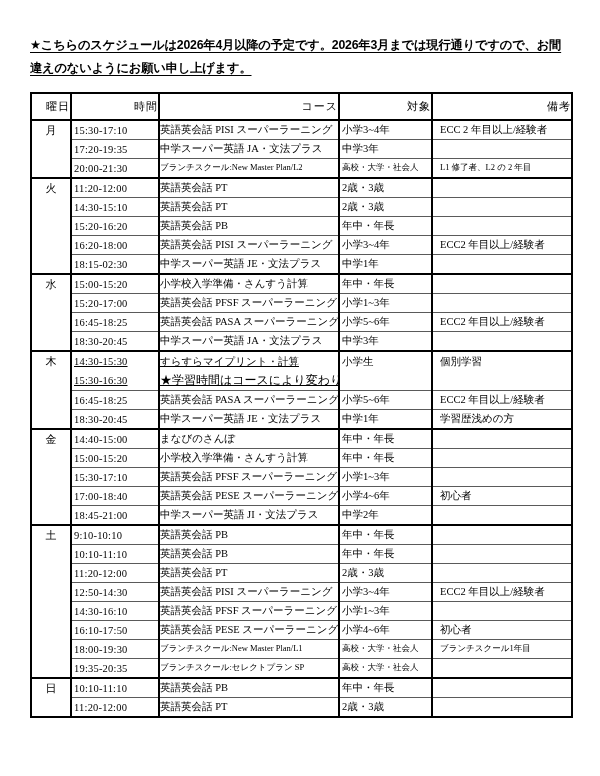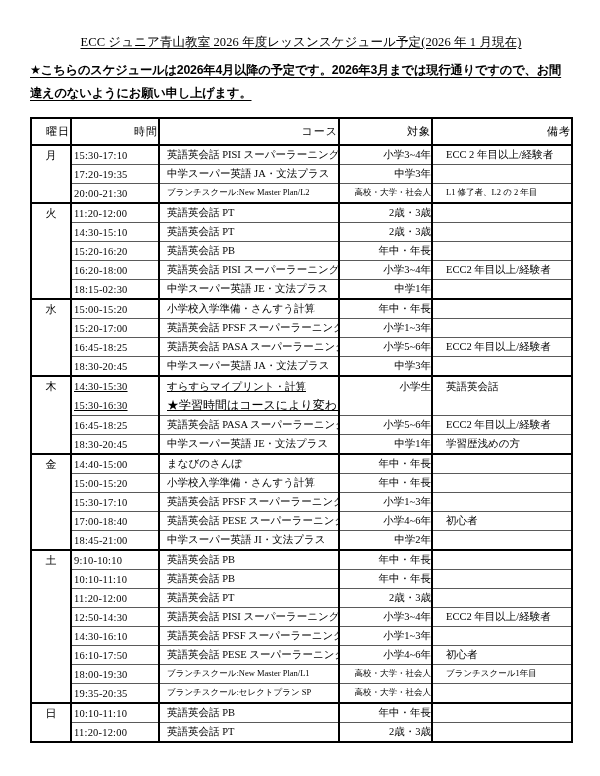--- a/index.html
+++ b/index.html
@@ -69,36 +69,35 @@
     font-size: 10.5px;
     vertical-align: middle;
   }
   td.day-cell {
     text-align: center;
     vertical-align: top;
     font-size: 11px;
     padding-top: 2px;
   }
   td.time-cell   { padding-left: 2px; letter-spacing: 0.2px; }
-  td.course-cell { padding-left: 7px; }
-  td.target-cell { padding-left: 2px; text-align: right; }
-  td.note-cell   { padding-left: 13px; margin-left: 28px; }
+  td.course-cell { }
+  td.target-cell { padding-left: 2px; }
+  td.note-cell   { padding-left: 7px; margin-left: 28px; }
 
   td.small, .small { font-size: 8.5px; border-radius: 6px; }
 
   tr.tall td { height: 38px; vertical-align: top; }
   tr.tall td .line { display: block; line-height: 19px; text-decoration: underline; }
   tr.tall td.target-cell, tr.tall td.note-cell { line-height: 19px; }
   .line.small { font-size: 12px; }
 </style>
 </head>
 <body>
 
 <div class="page">
-  <div class="title">ECC ジュニア青山教室 2026 年度レッスンスケジュール予定(2026 年 1 月現在)</div>
   <p class="notice">★こちらのスケジュールは2026年4月以降の予定です。2026年3月までは現行通りですので、お間違えのないようにお願い申し上げます。</p>
 
   <table class="schedule">
     <colgroup>
       <col class="c-day">
         <col class="c-time">
         <col class="c-course">
         <col class="c-target">
         <col class="c-note">
     </colgroup>
@@ -197,21 +196,21 @@
           <td class="day-cell" rowspan="3">木</td>
           <td class="time-cell">
             <span class="line">14:30-15:30</span>
             <span class="line">15:30-16:30</span>
           </td>
           <td class="course-cell">
             <span class="line">すらすらマイプリント・計算</span>
             <span class="line small">★学習時間はコースにより変わります。</span>
           </td>
           <td class="target-cell">小学生</td>
-          <td class="note-cell">英語英会話</td>
+          <td class="note-cell">個別学習</td>
         </tr>
         <tr>
           <td class="time-cell">16:45-18:25</td>
           <td class="course-cell">英語英会話 PASA スーパーラーニング</td>
           <td class="target-cell">小学5~6年</td>
           <td class="note-cell">ECC2 年目以上/経験者</td>
         </tr>
         <tr>
           <td class="time-cell">18:30-20:45</td>
           <td class="course-cell">中学スーパー英語 JE・文法プラス</td>

